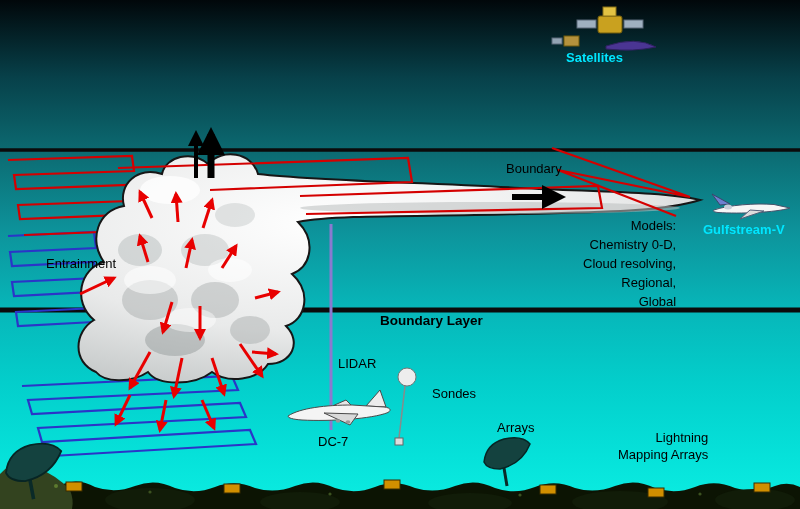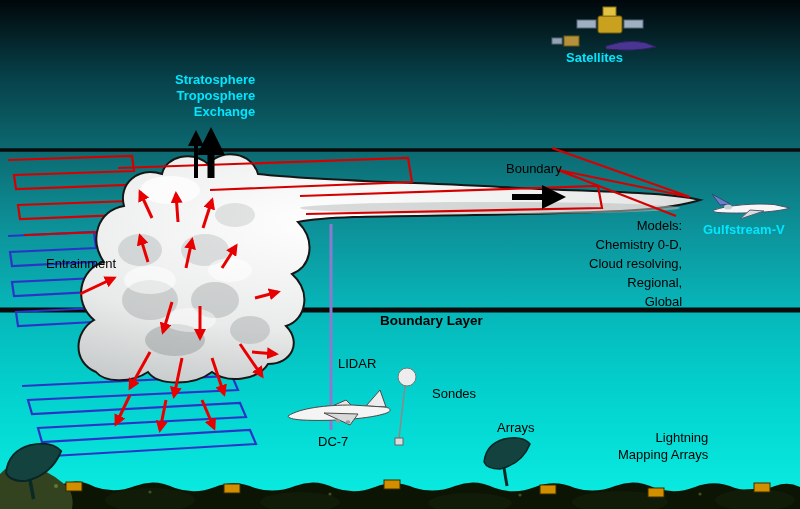--- a/index.html
+++ b/index.html
@@ -7,21 +7,21 @@
     position:relative;width:800px;height:509px;overflow:hidden;
     font-family:"Liberation Sans","DejaVu Sans",sans-serif;
     background:linear-gradient(180deg,
       #01070a 0%, #074049 15%, #0c6b72 30%, #0d929a 45%,
       #07b5b8 60%, #03cecb 75%, #06e2da 90%, #0ceee2 100%);
   }
   .stage svg{position:absolute;left:0;top:0;}
   .lbl{position:absolute;font-size:13px;line-height:16px;white-space:pre-line;color:#000;text-align:right;}
   .cyan{color:#00e6ff;font-weight:bold;}
   .bold{font-weight:bold;}
-  .models{line-height:19px;margin-left:6px;}
+  .models{line-height:19px;}
   .big{font-size:13.5px;}
 </style>
 </head>
 <body>
 
 <div class="stage">
 
 <svg width="800" height="509" viewBox="0 0 800 509">
   <defs>
     <radialGradient id="cg" cx="40%" cy="30%" r="80%">
@@ -166,23 +166,20 @@
     <rect x="66" y="482" width="16" height="9"></rect>
     <rect x="224" y="484" width="16" height="9"></rect>
     <rect x="384" y="480" width="16" height="9"></rect>
     <rect x="540" y="485" width="16" height="9"></rect>
     <rect x="648" y="488" width="16" height="9"></rect>
     <rect x="754" y="483" width="16" height="9"></rect>
   </g>
 </svg>
 
   <div class="lbl cyan" style="left:566px;top:50px">Satellites</div>
-  <div class="lbl cyan" style="left:175px;top:72px">Stratosphere
-Troposphere
-Exchange</div>
   <div class="lbl" style="left:506px;top:161px">Boundary</div>
   <div class="lbl models" style="left:583px;top:216px">Models:
 Chemistry 0-D,
 Cloud resolving,
 Regional,
 Global</div>
   <div class="lbl cyan" style="left:703px;top:222px">Gulfstream-V</div>
   <div class="lbl" style="left:46px;top:256px">Entrainment</div>
   <div class="lbl bold big" style="left:380px;top:313px">Boundary Layer</div>
   <div class="lbl" style="left:338px;top:356px">LIDAR</div>

